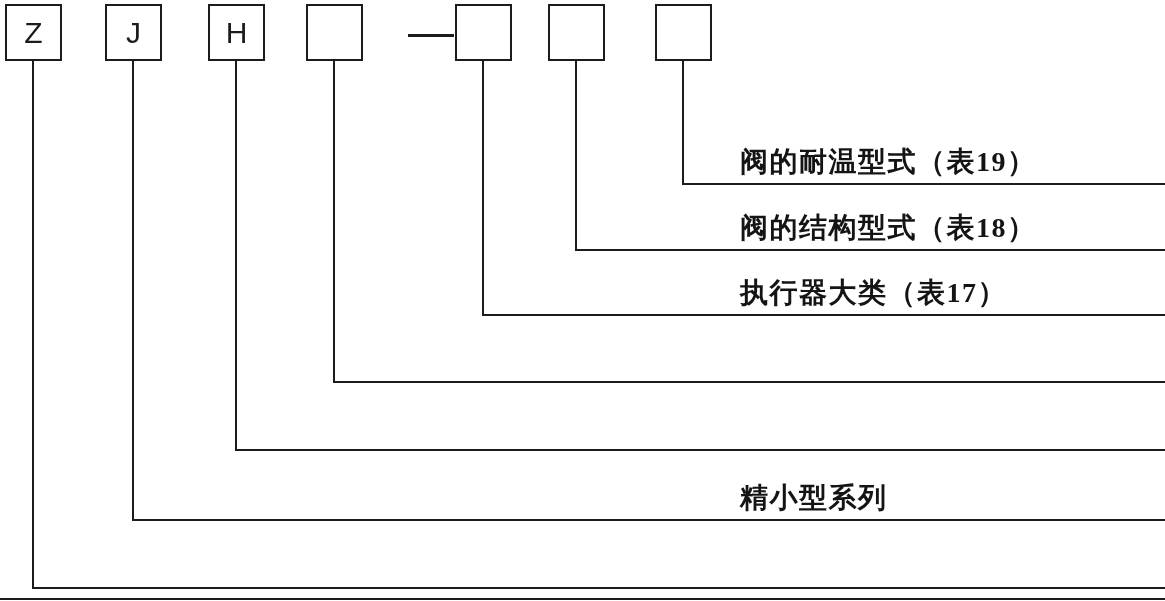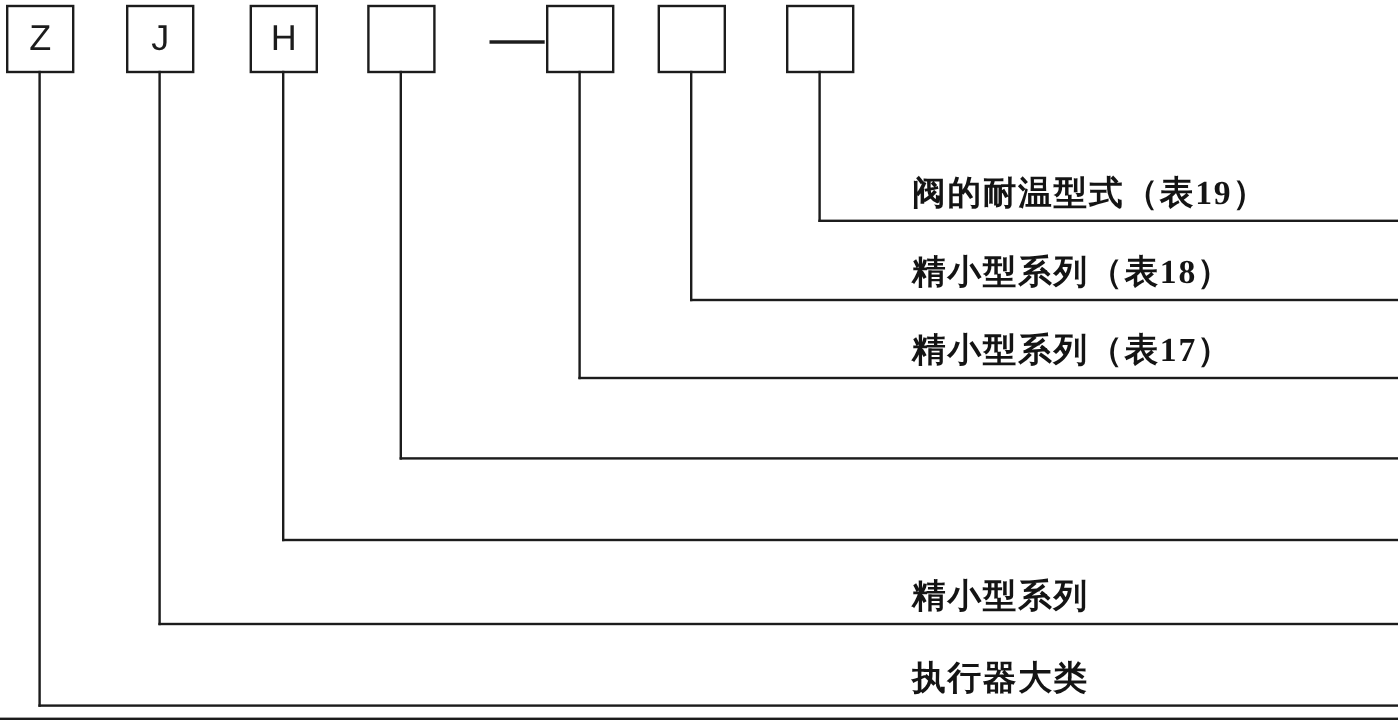--- a/index.html
+++ b/index.html
@@ -52,21 +52,21 @@
     width: 2px;
     background: #1c1c1c;
   }
   .hline {
     position: absolute;
     height: 2px;
     background: #1c1c1c;
   }
   .callout-label {
     position: absolute;
-    left: 760px;
+    left: 740px;
     font-size: 28px;
     font-weight: bold;
     letter-spacing: 1.5px;
     white-space: nowrap;
     color: #141414;
     line-height: 34px;
   }
 </style>
 </head>
 <body>
@@ -112,18 +112,17 @@
   <div class="hline" style="left:575px; top:249px; width:590px"></div>
   <div class="hline" style="left:482px; top:314px; width:683px"></div>
   <div class="hline" style="left:333px; top:381px; width:832px"></div>
   <div class="hline" style="left:235px; top:449px; width:930px"></div>
   <div class="hline" style="left:132px; top:519px; width:1033px"></div>
   <div class="hline" style="left:32px;  top:587px; width:1133px"></div>
 
   <div class="hline" style="left:0px; top:598px; width:1165px"></div>
 
   <div class="callout-label" style="top:145px">阀的耐温型式（表19）</div>
-  <div class="callout-label" style="top:211px">精小型系列（表18）</div>
-  <div class="callout-label" style="top:276px">精小型系列（表17）</div>
+  <div class="callout-label" style="top:211px">阀的结构型式（表18）</div>
+  <div class="callout-label" style="top:276px">执行器大类（表17）</div>
   <div class="callout-label" style="top:481px">精小型系列</div>
-  <div class="callout-label" style="top:549px">执行器大类</div>
 
 </div>
 
 </body></html>

